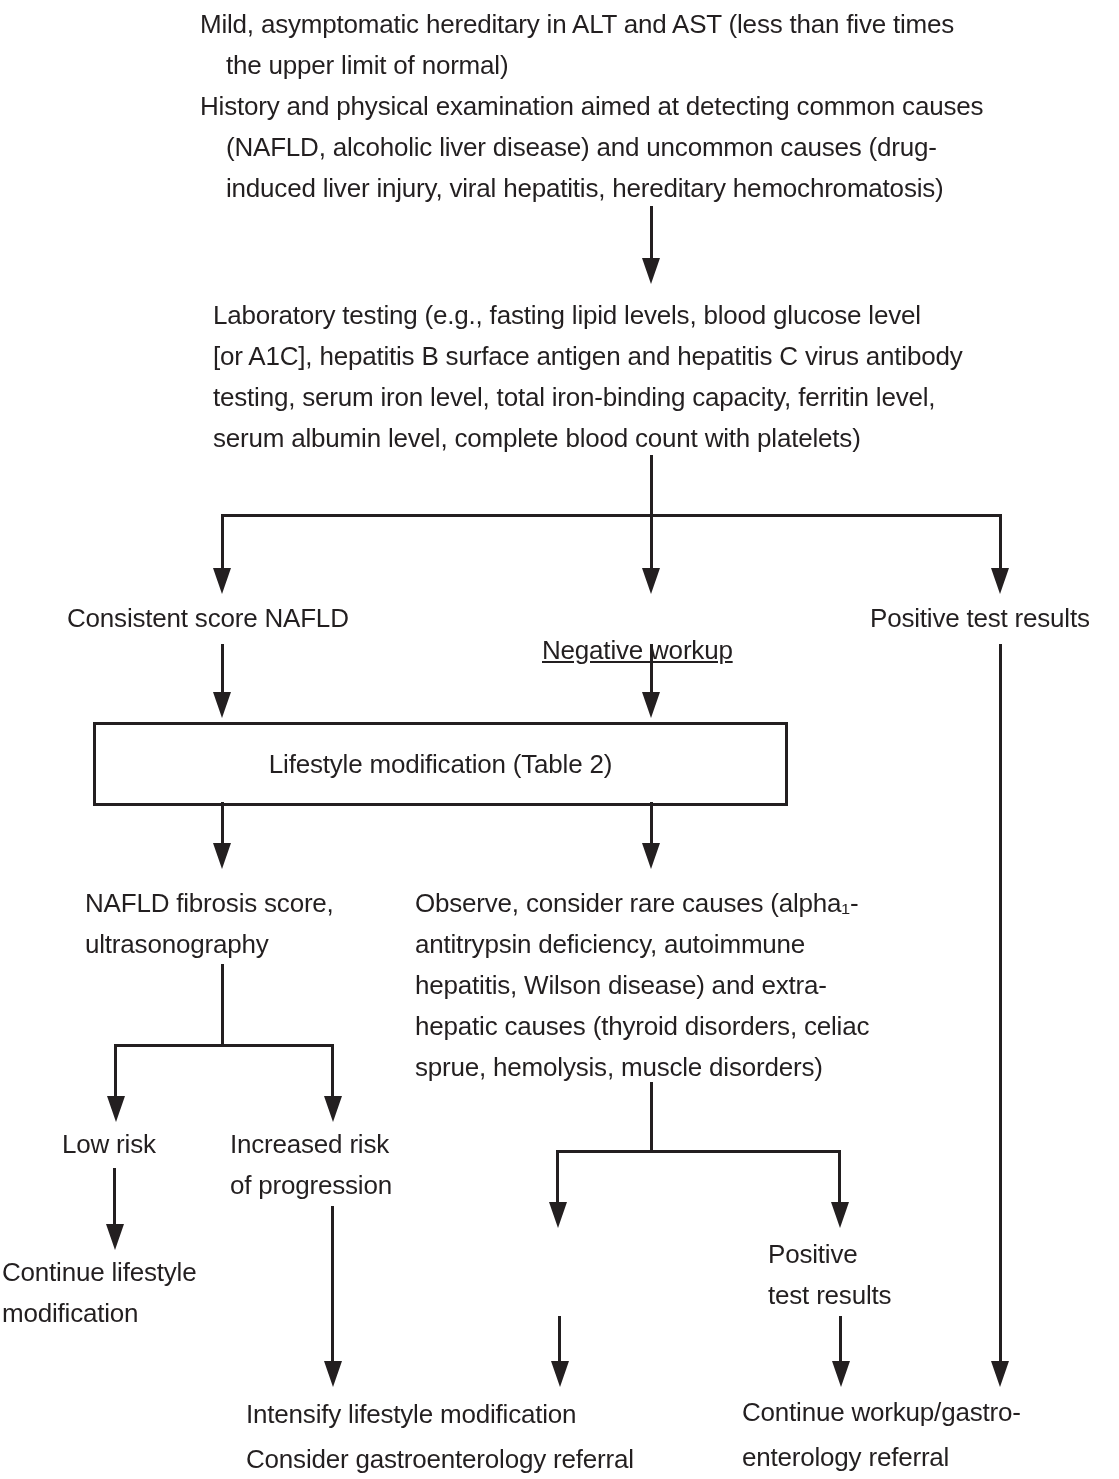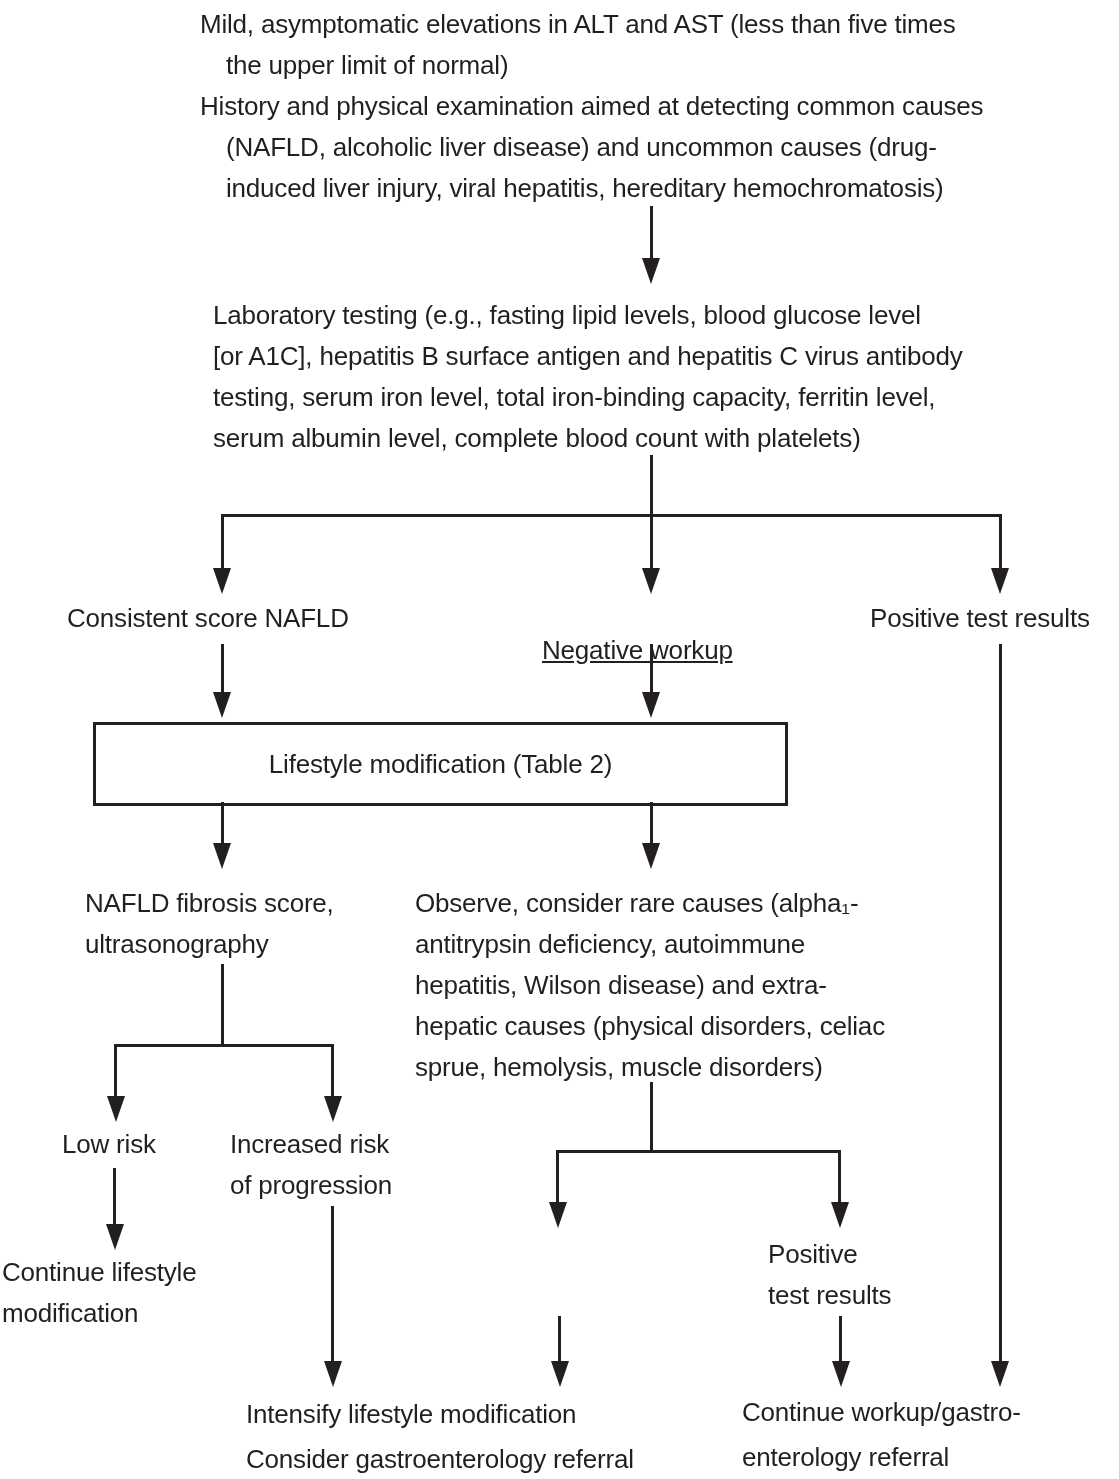--- a/index.html
+++ b/index.html
@@ -55,21 +55,21 @@
     align-items: center;
     justify-content: center;
   }
   .box .txt { position: static; }
 </style>
 </head>
 <body>
 
 <div id="canvas">
 
-  <div class="txt hang" style="left:200px; top:4px;">Mild, asymptomatic elevations in ALT and AST (less than five times
+  <div class="txt hang" style="left:200px; top:4px;">Mild, asymptomatic hereditary in ALT and AST (less than five times
 the upper limit of normal)</div>
 
   <div class="txt hang" style="left:200px; top:86px;">History and physical examination aimed at detecting common causes
 (NAFLD, alcoholic liver disease) and uncommon causes (drug-
 induced liver injury, viral hepatitis, hereditary hemochromatosis)</div>
 
   <div class="v" style="left:649.5px; top:206px; height:54px;"></div>
   <div class="ah" style="left:642px; top:258px;"></div>
 
   <div class="txt" style="left:213px; top:295px;">Laboratory testing (e.g., fasting lipid levels, blood glucose level
@@ -104,21 +104,21 @@
   <div class="v" style="left:220.5px; top:802px; height:44px;"></div>
   <div class="ah" style="left:213px; top:843px;"></div>
   <div class="v" style="left:649.5px; top:802px; height:44px;"></div>
   <div class="ah" style="left:642px; top:843px;"></div>
 
   <div class="txt" style="left:85px; top:883px;">NAFLD fibrosis score,
 ultrasonography</div>
   <div class="txt" style="left:415px; top:883px;">Observe, consider rare causes (alpha₁-
 antitrypsin deficiency, autoimmune
 hepatitis, Wilson disease) and extra-
-hepatic causes (physical disorders, celiac
+hepatic causes (thyroid disorders, celiac
 sprue, hemolysis, muscle disorders)</div>
 
   <div class="v" style="left:220.5px; top:964px; height:82px;"></div>
   <div class="h" style="left:114px; top:1044px; width:220px;"></div>
   <div class="v" style="left:114px; top:1044px; height:56px;"></div>
   <div class="v" style="left:331px; top:1044px; height:56px;"></div>
   <div class="ah" style="left:107px; top:1096px;"></div>
   <div class="ah" style="left:324px; top:1096px;"></div>
 
   <div class="txt" style="left:62px; top:1124px;">Low risk</div>

